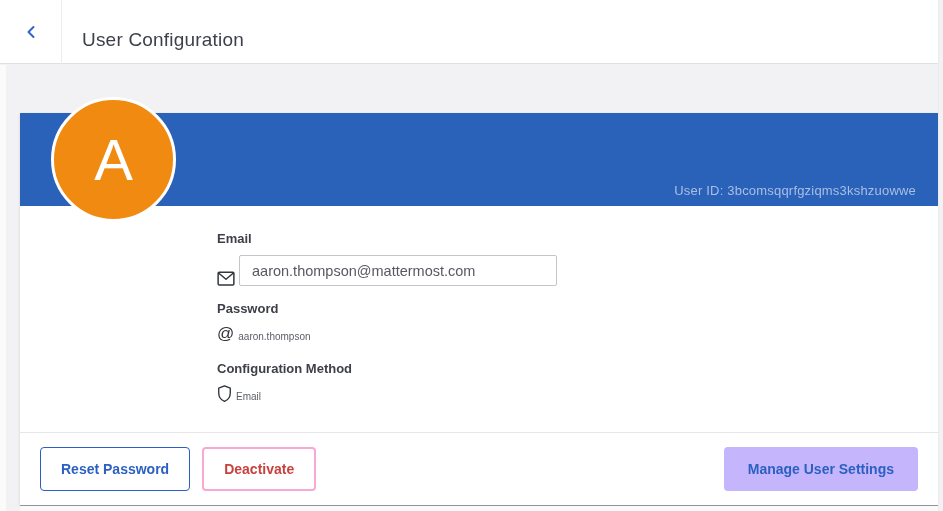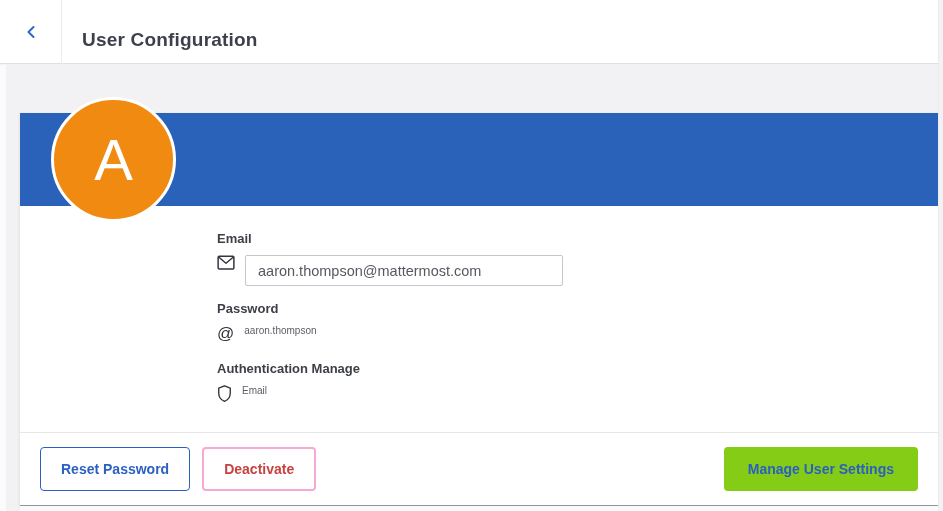--- a/index.html
+++ b/index.html
@@ -23,21 +23,21 @@
     position:absolute;top:0;left:0;right:5px;height:64px;
     background:#ffffff;border-bottom:1px solid #e0e0e3;
     display:flex;align-items:center;z-index:3;
   }
   .back-btn{
     width:62px;height:64px;border:none;background:none;cursor:pointer;
     display:flex;align-items:center;justify-content:center;
     border-right:1px solid #ececee;padding:0;
   }
   .page-title{
-    margin:16px 0 0 20px;font-size:19px;font-weight:700;
+    margin:16px 0 0 20px;font-size:19px;font-weight:400;
     color:var(--text-dark);letter-spacing:.2px;
   }
   
   .left-strip{position:absolute;left:0;top:65px;bottom:0;width:6px;background:#fbfbfc;z-index:2;}
   .right-strip{position:absolute;right:0;top:0;bottom:0;width:5px;background:#f2f2f4;border-left:1px solid #ebebee;z-index:4;}
   
   .card{
     position:absolute;left:20px;top:113px;width:918px;height:392px;
     background:#ffffff;box-shadow:0 1px 3px rgba(0,0,0,.12);z-index:1;
   }
@@ -48,21 +48,21 @@
     display:flex;align-items:center;justify-content:center;z-index:2;
   }
   .avatar-letter{color:#ffffff;font-size:58px;font-weight:500;line-height:1;}
   .user-id{
     position:absolute;right:22px;bottom:8px;
     color:#a9bfe3;font-size:13px;letter-spacing:.2px;
   }
   
   .card-body{padding:25px 0 0 197px;height:226px;}
   .field-label{font-size:13px;font-weight:700;color:var(--label);margin:0 0 9px 0;}
-  .field-row{display:flex;align-items:flex-start;gap:10px;}
+  .field-row{display:flex;align-items:flex-end;gap:4px;}
   .field-value{font-size:10px;color:var(--text-gray);}
   .email-input{
     width:318px;height:31px;border:1px solid #c5c5c9;border-radius:2px;
     padding:0 12px;font-size:14.5px;color:#565960;
     font-family:"Liberation Sans",sans-serif;outline:none;background:#fff;
   }
   .group{margin-bottom:15px;}
   .group-username{margin-bottom:19px;}
   .at-glyph{font-size:17px;color:#2e3138;line-height:1;}
   .icon-svg{display:block;}
@@ -73,21 +73,21 @@
     padding:0 20px;
   }
   .btn{
     height:44px;border-radius:4px;font-size:14px;font-weight:700;
     padding:0 20px;background:#ffffff;cursor:pointer;
     font-family:"Liberation Sans",sans-serif;
   }
   .btn-reset{border:1px solid var(--accent);color:var(--accent);margin-right:12px;}
   .btn-deactivate{border:2px solid #f9a8d4;color:var(--danger);}
   .btn-manage{
-    margin-left:auto;background:#84cc16;border:none;
+    margin-left:auto;background:#c4b5fd;border:none;
     color:var(--accent);padding:0 24px;text-align:right;
   }
   
   .next-card-edge{
     position:absolute;left:20px;top:505px;width:918px;height:6px;
     background:#fafafa;border-top:1px solid #93939b;z-index:1;
   }
 </style>
 </head>
 <body>
@@ -107,20 +107,21 @@
 
   <div class="left-strip"></div>
   <div class="right-strip"></div>
 
   <section class="card">
 
     <div class="banner">
       <div class="avatar">
         <span class="avatar-letter">A</span>
       </div>
+      <div class="user-id">User ID: 3bcomsqqrfgziqms3kshzuowwe</div>
     </div>
 
     <div class="card-body">
 
       <div class="group">
         <p class="field-label">Email</p>
         <div class="field-row">
           <span>
             <svg class="icon-svg" width="18" height="15" viewBox="0 0 24 20" fill="none">
               <rect x="1.5" y="1.5" width="21" height="17" rx="1.5" stroke="#33363d" stroke-width="2"></rect>
@@ -133,21 +134,21 @@
 
       <div class="group group-username">
         <p class="field-label">Password</p>
         <div class="field-row">
           <span class="at-glyph">@</span>
           <span class="field-value">aaron.thompson</span>
         </div>
       </div>
 
       <div class="group">
-        <p class="field-label">Authentication Manage</p>
+        <p class="field-label">Configuration Method</p>
         <div class="field-row">
           <span>
             <svg class="icon-svg" width="15" height="17" viewBox="0 0 24 28" fill="none">
               <path d="M12 1.5 L21.5 5 V13 C21.5 19.5 17.5 24.5 12 26.8 C6.5 24.5 2.5 19.5 2.5 13 V5 Z" stroke="#2e3138" stroke-width="2.2" stroke-linejoin="round"></path>
             </svg>
           </span>
           <span class="field-value">Email</span>
         </div>
       </div>
 

